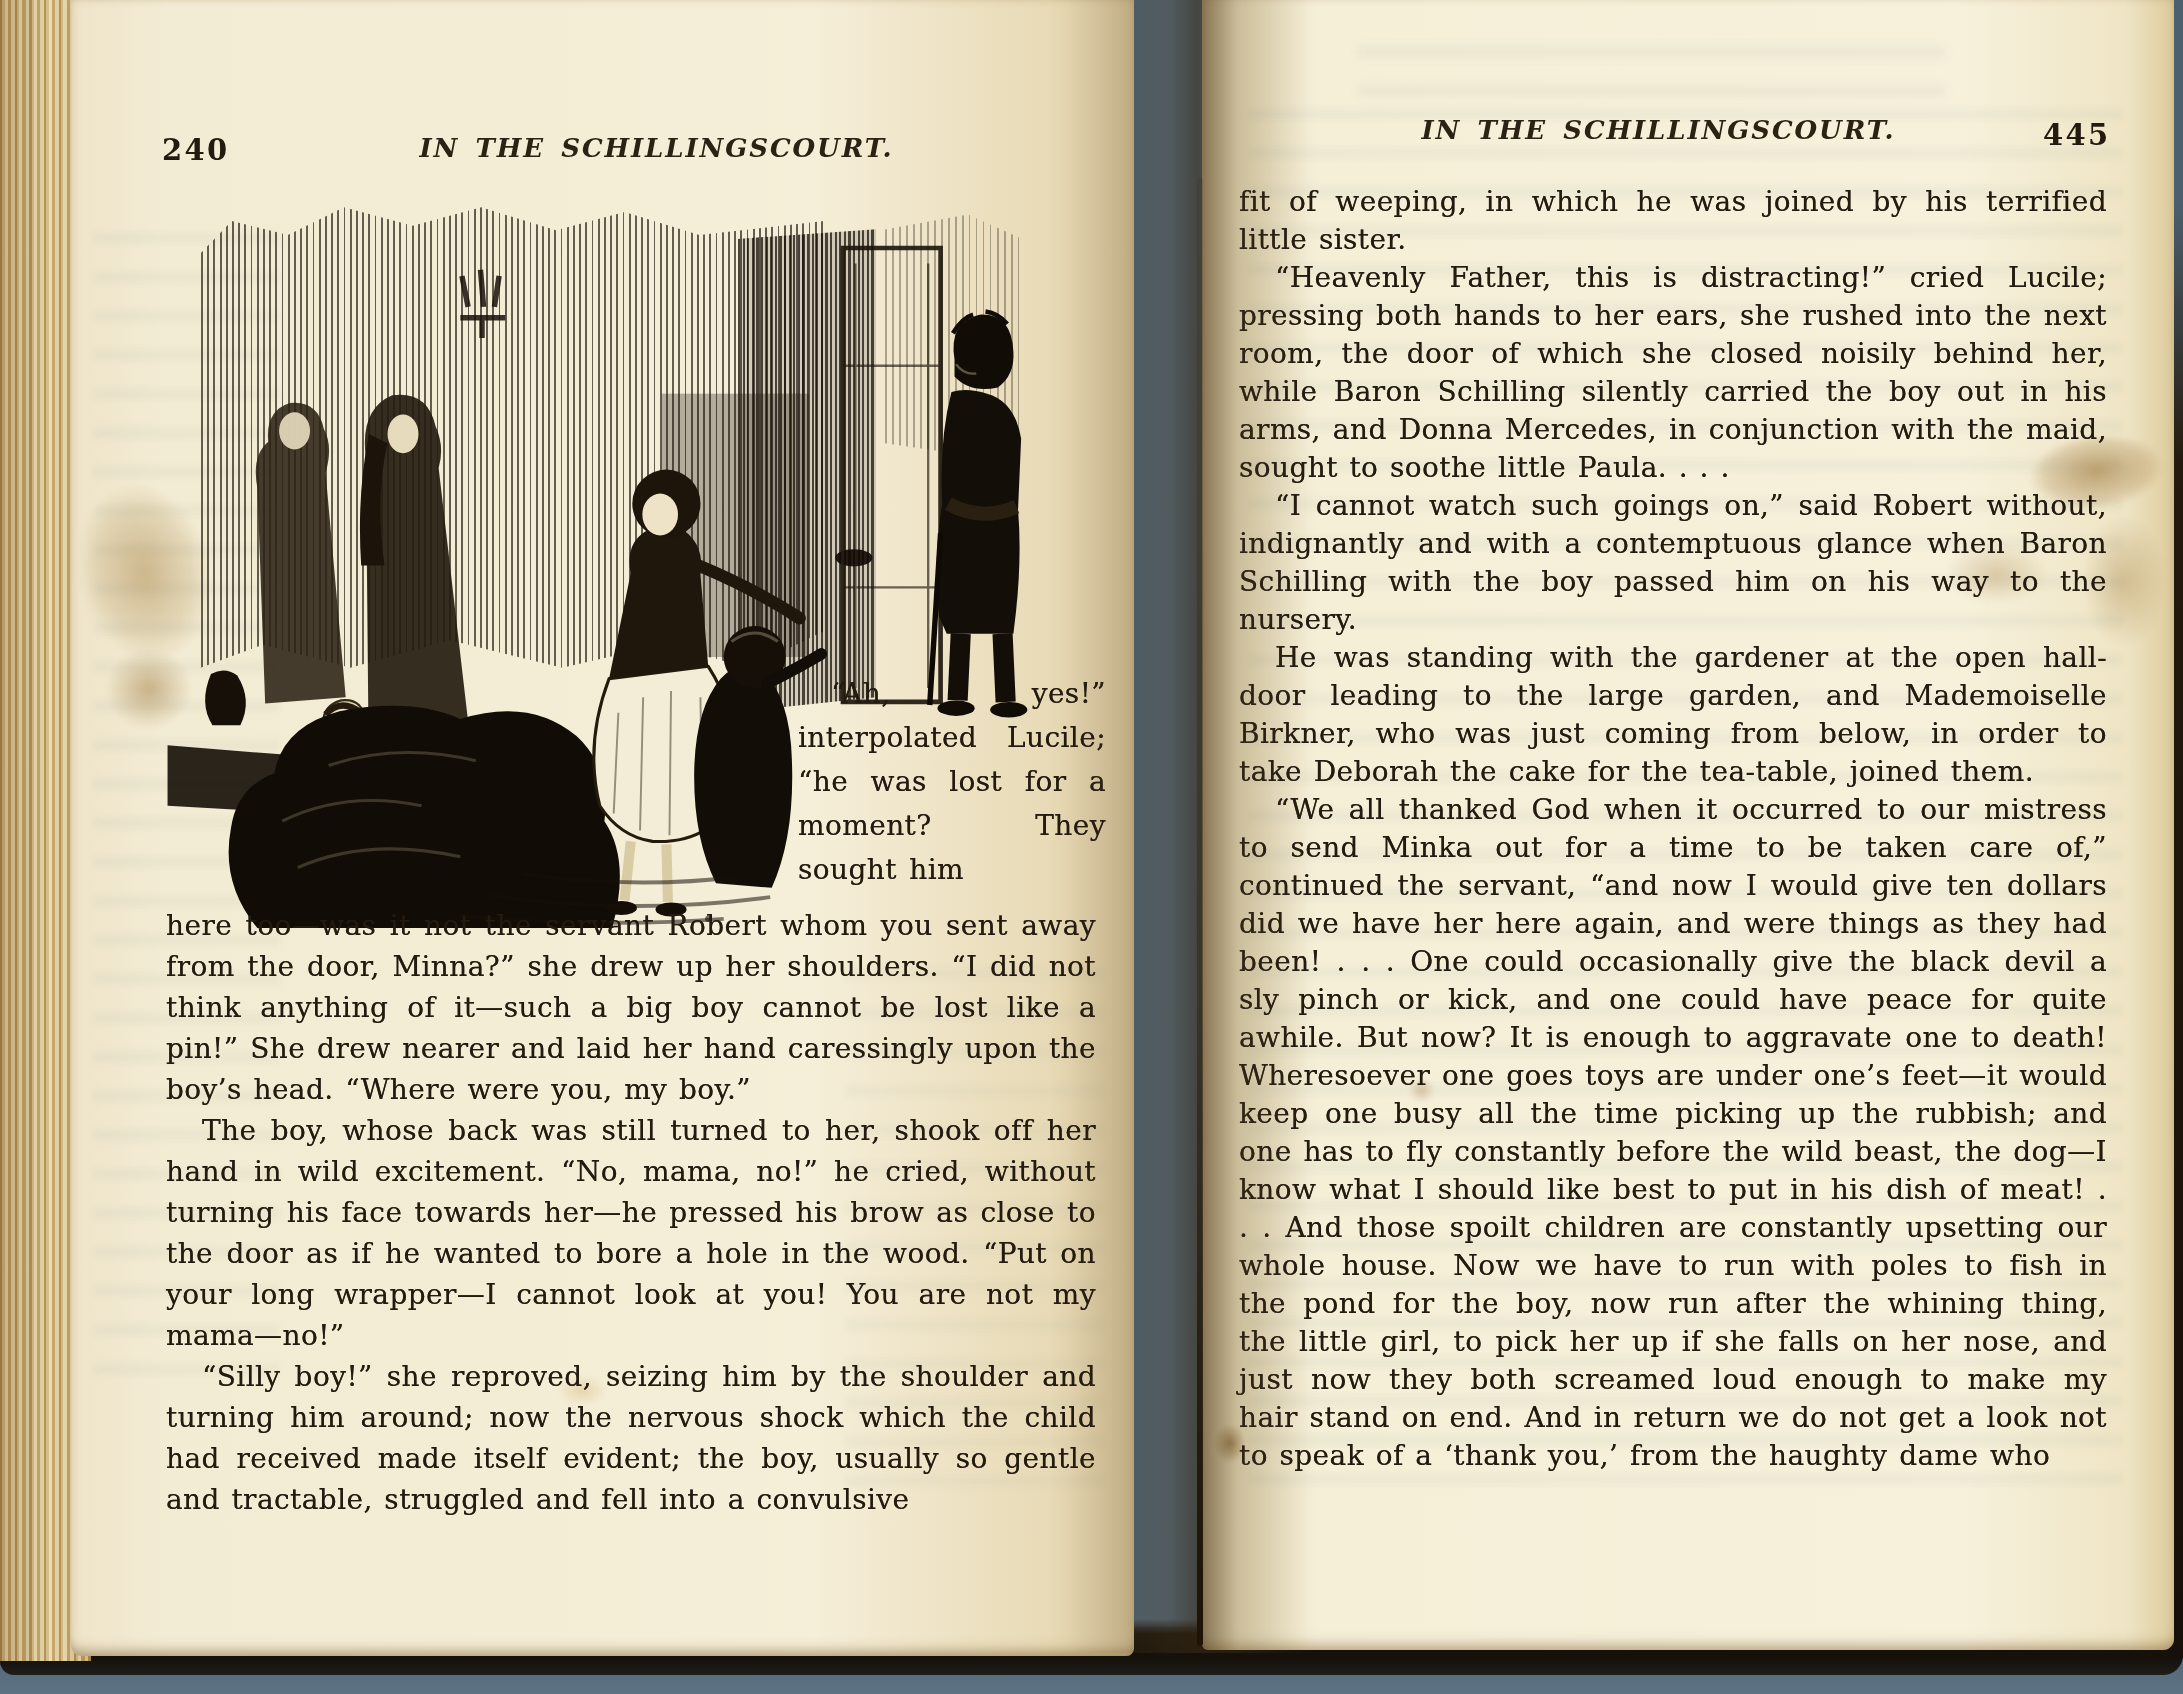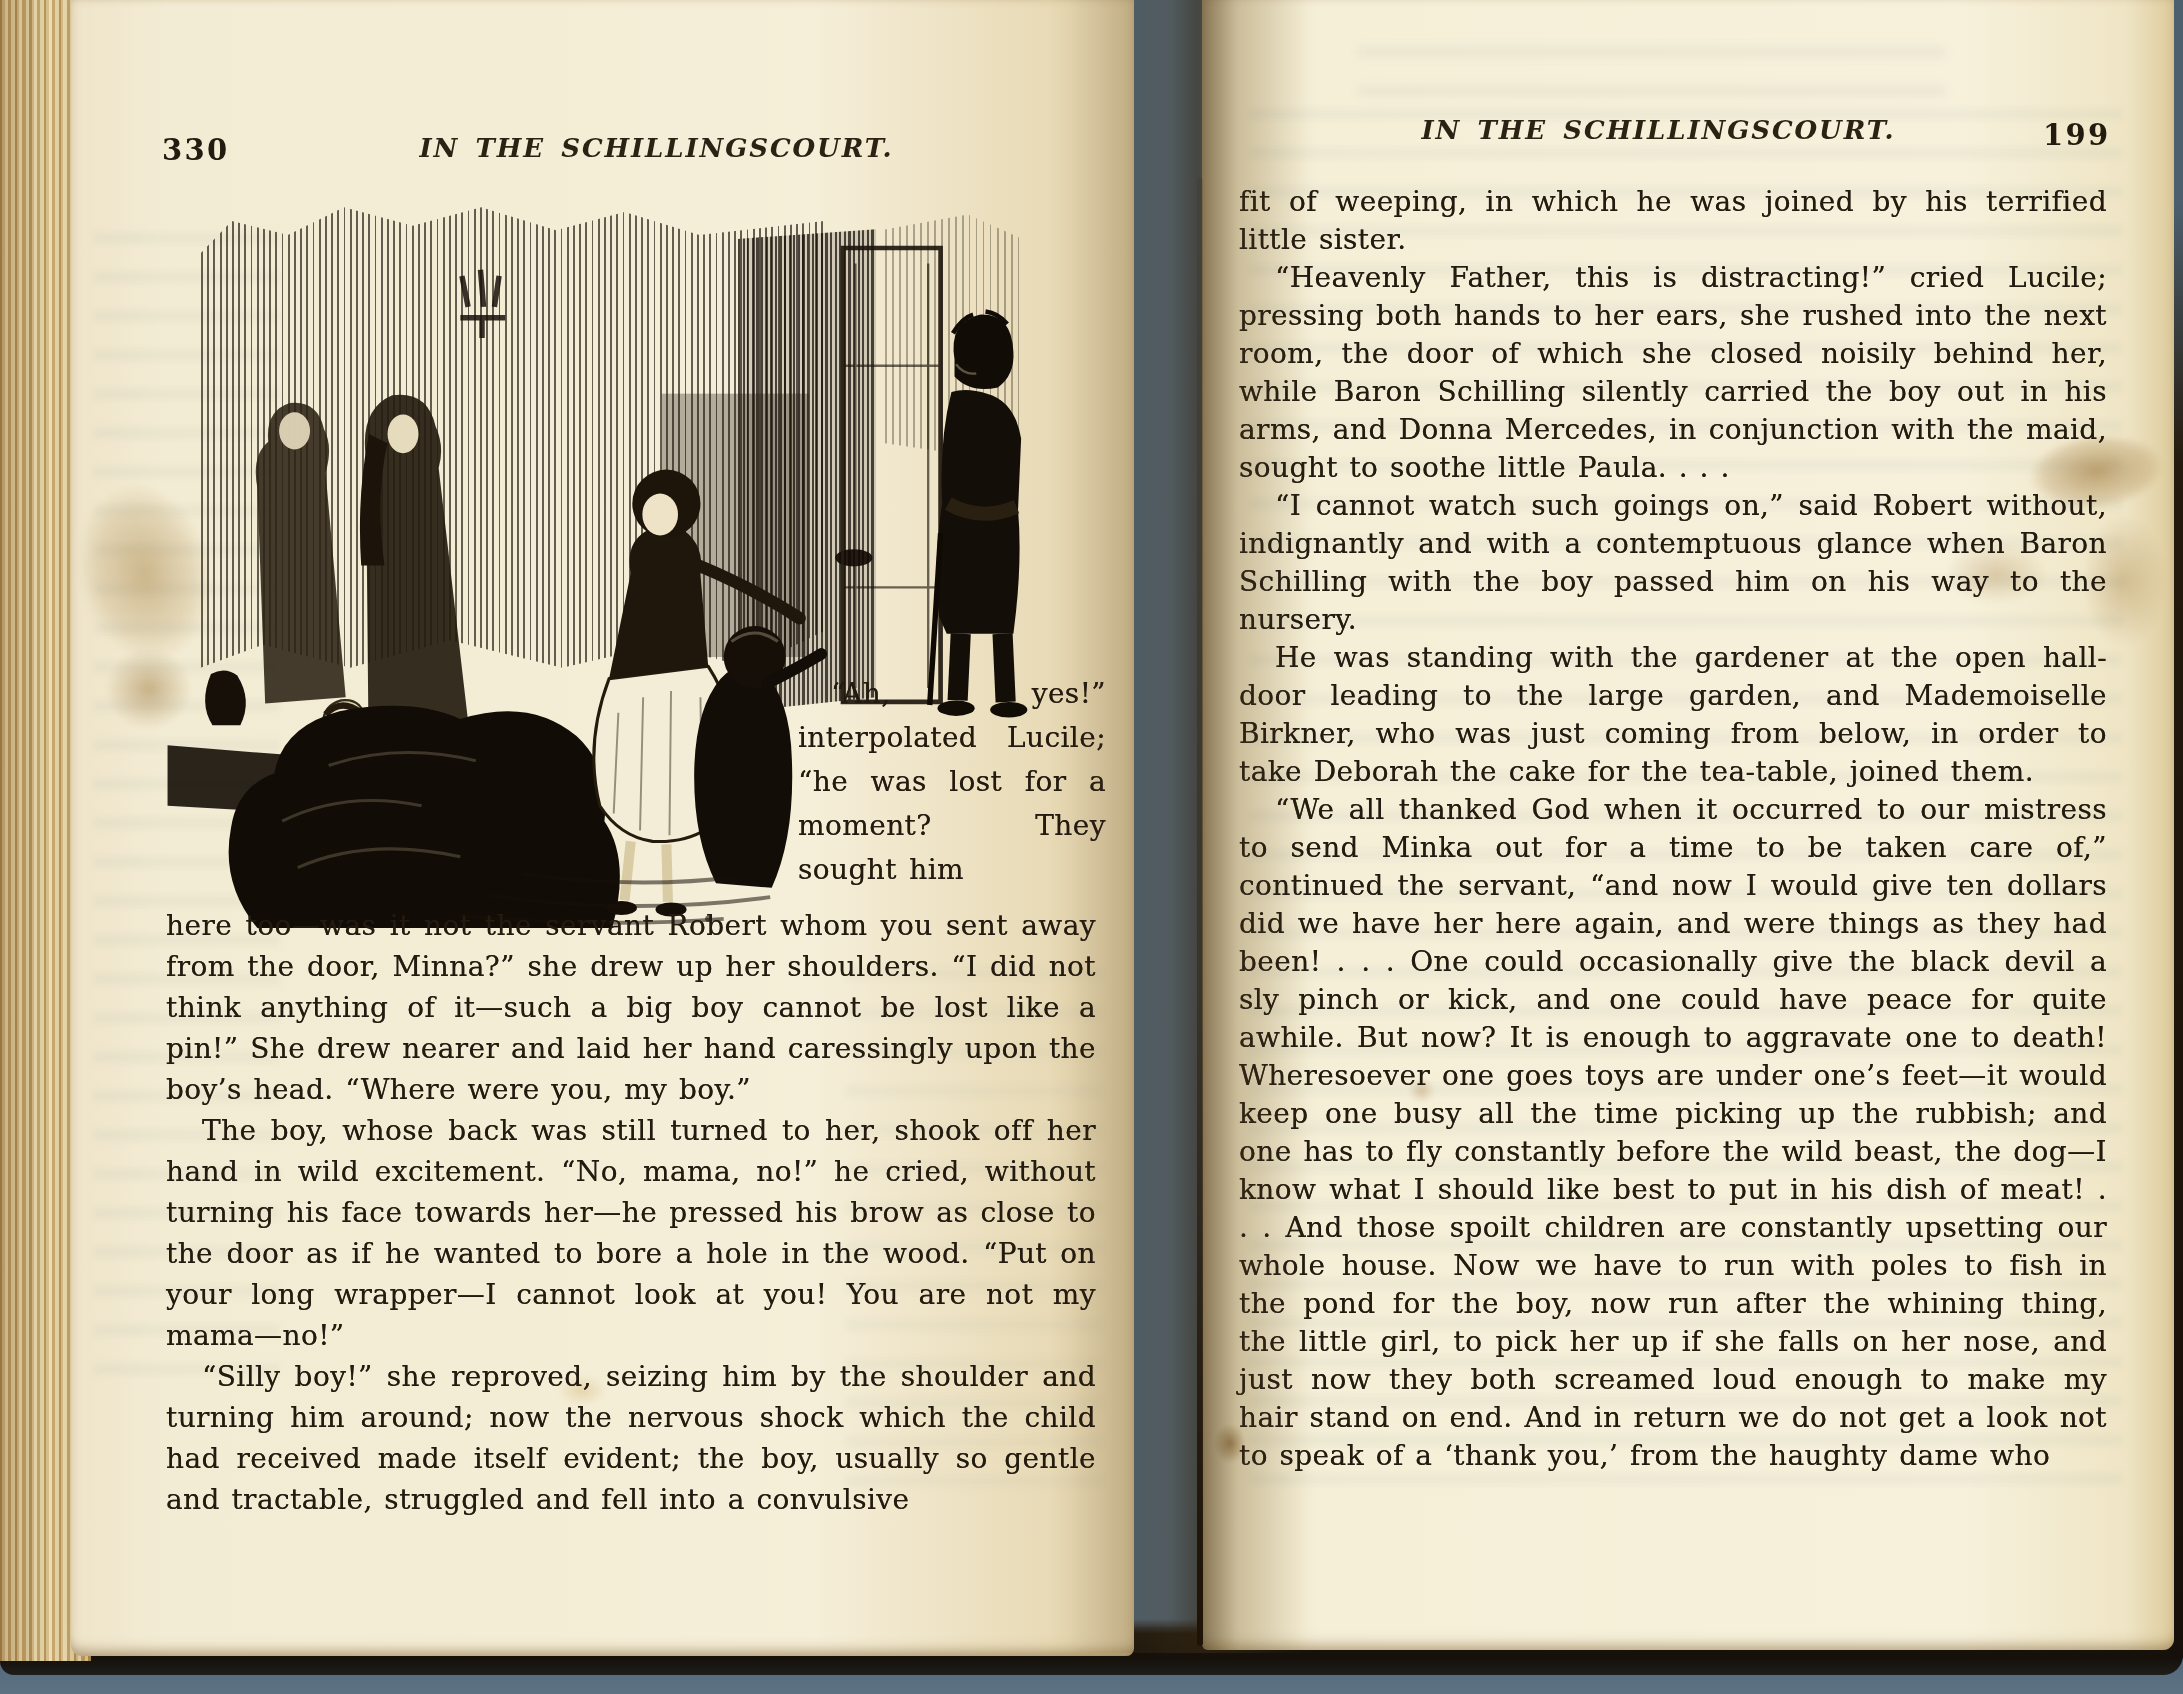--- a/index.html
+++ b/index.html
@@ -88,21 +88,21 @@
     <div class="ghost" style="left:23px;top:232px;width:186px;height:1162px;"></div>
     <div class="ghost" style="left:775px;top:968px;width:256px;height:542px;opacity:.4;"></div>
 
     <div class="stain" style="left:-11px;top:457px;width:170px;height:232px;transform:rotate(-12deg);
          background:radial-gradient(closest-side,rgba(148,106,36,.4),rgba(148,106,36,.16) 55%,transparent 78%);"></div>
     <div class="stain" style="left:20px;top:635px;width:116px;height:108px;
          background:radial-gradient(closest-side,rgba(140,98,32,.42),transparent 75%);"></div>
     <div class="stain" style="left:480px;top:1371px;width:62px;height:39px;
          background:radial-gradient(closest-side,rgba(190,150,60,.28),transparent 80%);"></div>
 
-    <div class="page-num" style="left:91px;top:133px;">330</div>
+    <div class="page-num" style="left:91px;top:133px;">240</div>
     <div class="running-head" style="left:198px;top:133px;width:775px;">IN THE SCHILLINGSCOURT.</div>
 
     <div class="illustration" title="Pen-and-ink parlor scene: women and a small child beside a large dark armchair; a girl in a light dress bends toward a boy pressing himself against a door while a dark-clad man with folded arms watches from the right.">
       <div class="ill-hatch ill-hatch-a"></div>
       <div class="ill-hatch ill-hatch-b"></div>
       <div class="ill-hatch ill-hatch-c"></div>
       <svg viewBox="0 0 1118 944">
         <rect x="640" y="250" width="190" height="340" fill="#1a130a" opacity=".3"></rect>
 
         <g stroke="#18110a" stroke-width="7" fill="none" opacity=".85">
@@ -184,21 +184,21 @@
     <div class="stain" style="left:868px;top:496px;width:108px;height:170px;
          background:radial-gradient(closest-side,rgba(150,108,42,.32),transparent 78%);"></div>
     <div class="stain" style="left:728px;top:535px;width:132px;height:77px;
          background:radial-gradient(closest-side,rgba(150,110,45,.28),transparent 80%);"></div>
     <div class="stain" style="left:7.7px;top:1418px;width:40px;height:51px;filter:blur(1.2px);
          background:radial-gradient(closest-side,rgba(118,78,24,.6),transparent 78%);"></div>
     <div class="stain" style="left:203px;top:1075px;width:33px;height:31px;
          background:radial-gradient(closest-side,rgba(150,100,40,.3),transparent 80%);"></div>
 
     <div class="running-head" style="left:46px;top:115px;width:821px;">IN THE SCHILLINGSCOURT.</div>
-    <div class="page-num" style="left:841px;top:118px;">199</div>
+    <div class="page-num" style="left:841px;top:118px;">445</div>
 
     <div class="body-text bt-right" style="left:37px;top:183px;width:868px;">
       <p>fit of weeping, in which he was joined by his terrified little sister.</p>
       <p class="indent">“Heavenly Father, this is distracting!” cried Lucile; pressing both hands to her ears, she rushed into the next room, the door of which she closed noisily behind her, while Baron Schilling silently carried the boy out in his arms, and Donna Mercedes, in conjunction with the maid, sought to soothe little Paula. . . .</p>
       <p class="indent">“I cannot watch such goings on,” said Robert without, indignantly and with a contemptuous glance when Baron Schilling with the boy passed him on his way to the nursery.</p>
       <p class="indent">He was standing with the gardener at the open hall-door leading to the large garden, and Mademoiselle Birkner, who was just coming from below, in order to take Deborah the cake for the tea-table, joined them.</p>
       <p class="indent">“We all thanked God when it occurred to our mistress to send Minka out for a time to be taken care of,” continued the servant, “and now I would give ten dollars did we have her here again, and were things as they had been! . . . One could occasionally give the black devil a sly pinch or kick, and one could have peace for quite awhile. But now? It is enough to aggravate one to death! Wheresoever one goes toys are under one’s feet—it would keep one busy all the time picking up the rubbish; and one has to fly constantly before the wild beast, the dog—I know what I should like best to put in his dish of meat! . . . And those spoilt children are constantly upsetting our whole house. Now we have to run with poles to fish in the pond for the boy, now run after the whining thing, the little girl, to pick her up if she falls on her nose, and just now they both screamed loud enough to make my hair stand on end. And in return we do not get a look not to speak of a ‘thank you,’ from the haughty dame who</p>
     </div>
   </div>
 

